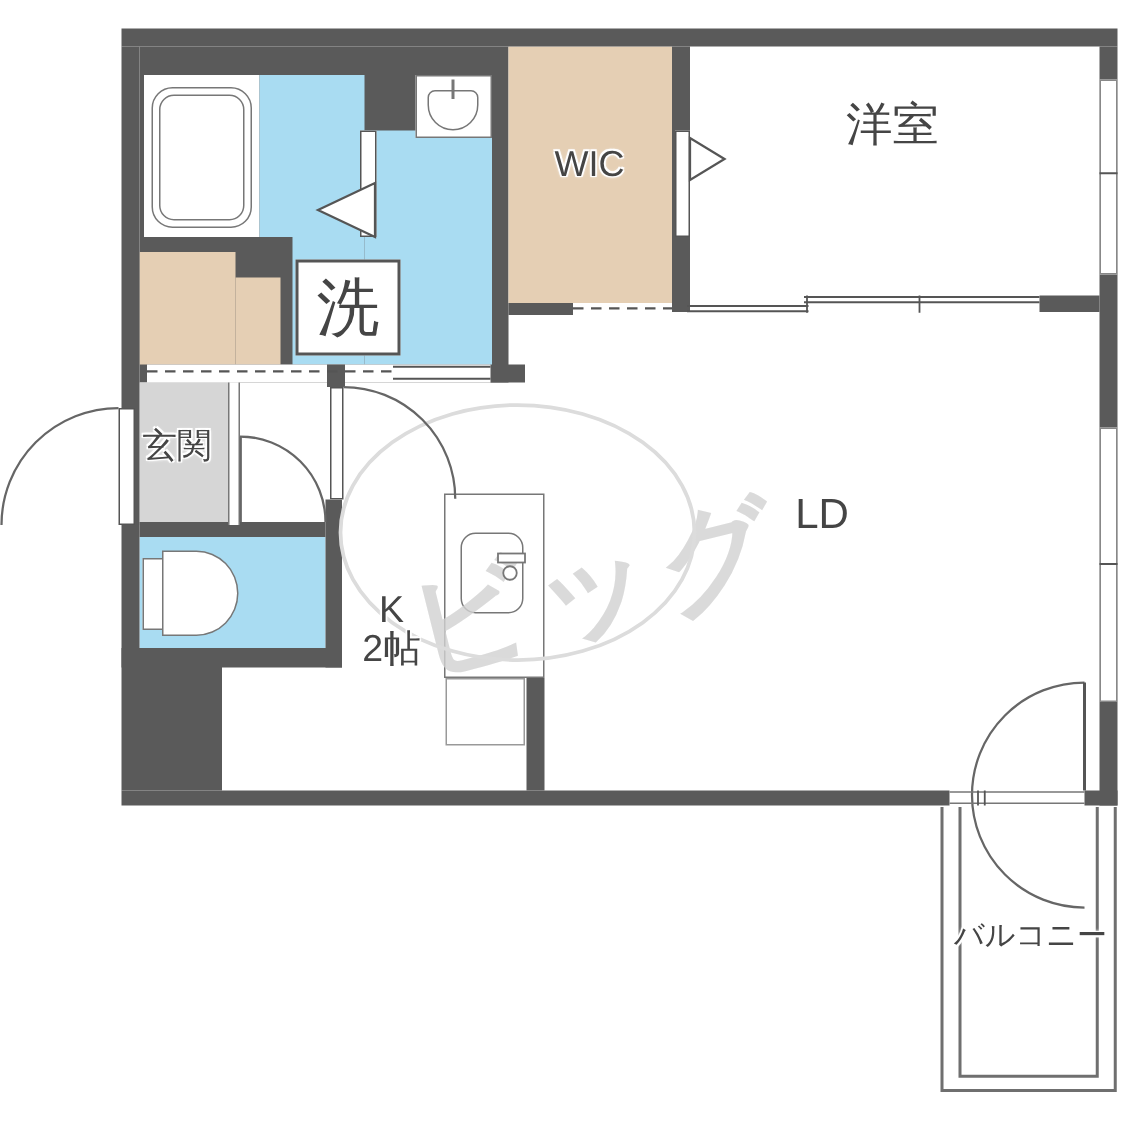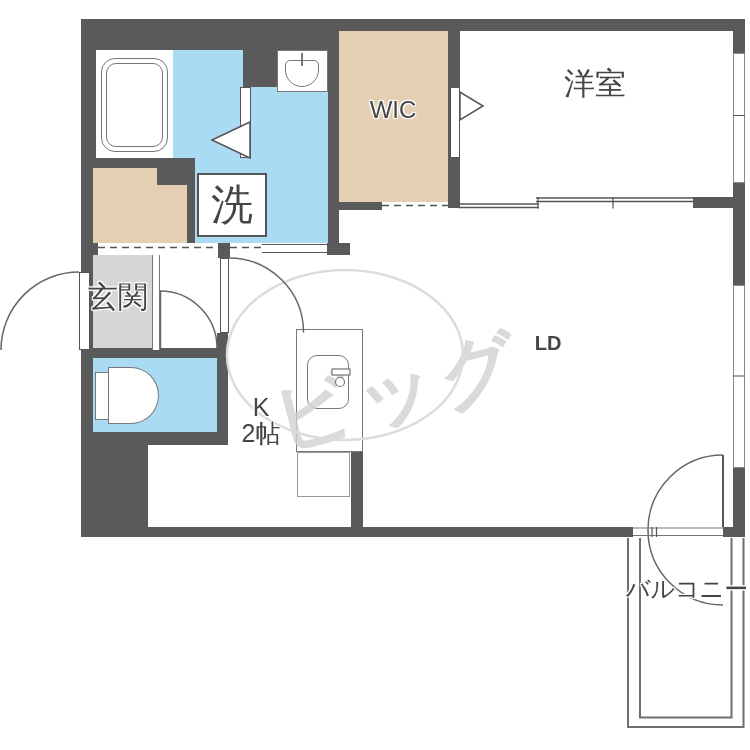--- a/index.html
+++ b/index.html
@@ -121,20 +121,20 @@
     <path d="M640 538 V717.5 H731.5 V538" stroke="#6f6f6f" stroke-width="2"></path>
 
     <rect x="332" y="369" width="18" height="6" fill="#fff" stroke="#777" stroke-width="1.2"></rect>
     <circle cx="340" cy="382" r="4.5" fill="#fff" stroke="#777" stroke-width="1.2"></circle>
 
     <path d="M302 53 V66" stroke="#777" stroke-width="2"></path>
   </svg>
 
   <div class="label z7" style="left:595px;top:83px;font-size:31px;">洋室</div>
   <div class="label z7" style="left:393px;top:110px;font-size:24px;">WIC</div>
-  <div class="label z7" style="left:548px;top:343px;font-size:20px;font-weight:bold;">LD</div>
+  <div class="label z7" style="left:548px;top:343px;font-size:28px;">LD</div>
   <div class="label z7" style="left:261px;top:407px;font-size:25px;">K</div>
   <div class="label z7" style="left:261px;top:433px;font-size:25px;text-align:center;">2帖</div>
-  <div class="label z7" style="left:118px;top:297px;font-size:30px;">玄関</div>
+  <div class="label z7" style="left:118px;top:297px;font-size:23px;">玄関</div>
   <div class="label z7" style="left:232px;top:205px;font-size:42px;">洗</div>
-  <div class="label z7" style="left:687px;top:589px;font-size:24px;">バルコニー</div>
+  <div class="label z7" style="left:687px;top:624px;font-size:20px;">バルコニー</div>
 
 </div>
 
 </body></html>

